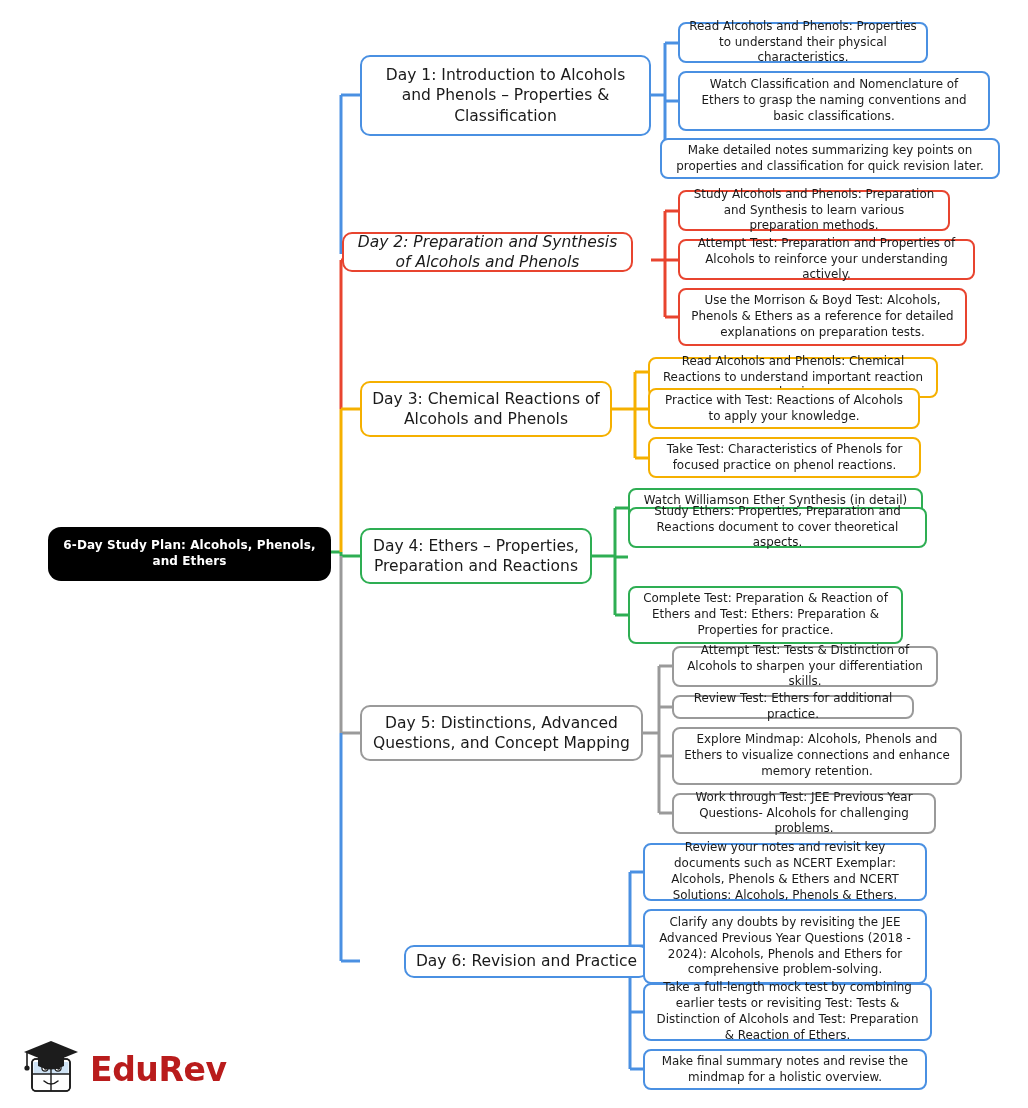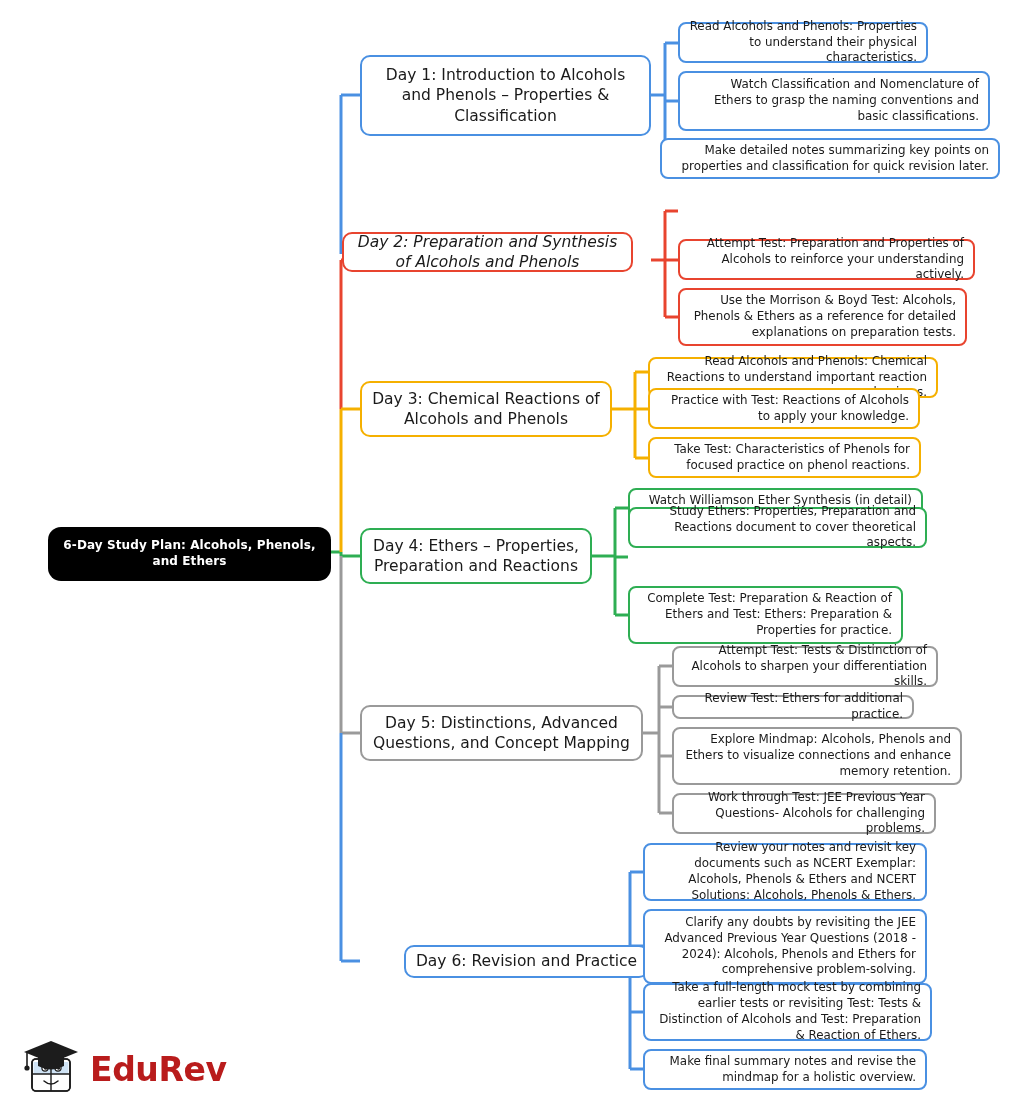--- a/index.html
+++ b/index.html
@@ -51,21 +51,20 @@
     border-style: solid;
     font-size: 15.5px;
     border-radius: 10px;
   }
   .node.leaf {
     border-width: 2.2px;
     border-style: solid;
     font-size: 11.9px;
     border-radius: 8px;
     line-height: 1.34;
-    text-align: right;
   }
   
   #brand-logo {
     position: absolute;
     left: 20px; top: 1038px;
     width: 200px; height: 62px;
     display: flex;
     align-items: center;
     gap: 8px;
   }
@@ -152,20 +151,21 @@
   <div class="node day" id="node-day-1" style="left: 342px; top: 232px; width: 291px; height: 40px; border-color: rgb(232, 68, 47); font-style: italic;">Day 2: Preparation and Synthesis of Alcohols and Phenols</div>
   <div class="node day" id="node-day-2" style="left: 360px; top: 381px; width: 252px; height: 56px; border-color: rgb(245, 176, 0);">Day 3: Chemical Reactions of Alcohols and Phenols</div>
   <div class="node day" id="node-day-3" style="left: 360px; top: 528px; width: 232px; height: 56px; border-color: rgb(46, 174, 83);">Day 4: Ethers – Properties, Preparation and Reactions</div>
   <div class="node day" id="node-day-4" style="left: 360px; top: 705px; width: 283px; height: 56px; border-color: rgb(154, 154, 154);">Day 5: Distinctions, Advanced Questions, and Concept Mapping</div>
   <div class="node day" id="node-day-5" style="left: 360px; top: 945px; width: 245px; height: 33px; border-color: rgb(74, 144, 226); margin-left: 44px;">Day 6: Revision and Practice</div>
 
   <div class="node leaf" id="node-leaf-0-0" style="left: 678px; top: 22px; width: 250px; height: 41px; border-color: rgb(74, 144, 226);">Read Alcohols and Phenols: Properties to understand their physical characteristics.</div>
   <div class="node leaf" id="node-leaf-0-1" style="left: 678px; top: 71px; width: 312px; height: 60px; border-color: rgb(74, 144, 226);">Watch Classification and Nomenclature of Ethers to grasp the naming conventions and basic classifications.</div>
   <div class="node leaf" id="node-leaf-0-2" style="left: 660px; top: 138px; width: 340px; height: 41px; border-color: rgb(74, 144, 226);">Make detailed notes summarizing key points on properties and classification for quick revision later.</div>
 
+  <div class="node leaf" id="node-leaf-1-0" style="left: 678px; top: 190px; width: 272px; height: 41px; border-color: rgb(232, 68, 47);">Study Alcohols and Phenols: Preparation and Synthesis to learn various preparation methods.</div>
   <div class="node leaf" id="node-leaf-1-1" style="left: 678px; top: 239px; width: 297px; height: 41px; border-color: rgb(232, 68, 47);">Attempt Test: Preparation and Properties of Alcohols to reinforce your understanding actively.</div>
   <div class="node leaf" id="node-leaf-1-2" style="left: 678px; top: 288px; width: 289px; height: 58px; border-color: rgb(232, 68, 47);">Use the Morrison &amp; Boyd Test: Alcohols, Phenols &amp; Ethers as a reference for detailed explanations on preparation tests.</div>
 
   <div class="node leaf" id="node-leaf-2-0" style="left: 648px; top: 357px; width: 290px; height: 41px; border-color: rgb(245, 176, 0);">Read Alcohols and Phenols: Chemical Reactions to understand important reaction mechanisms.</div>
   <div class="node leaf" id="node-leaf-2-1" style="left: 648px; top: 388px; width: 272px; height: 41px; border-color: rgb(245, 176, 0);">Practice with Test: Reactions of Alcohols to apply your knowledge.</div>
   <div class="node leaf" id="node-leaf-2-2" style="left: 648px; top: 437px; width: 273px; height: 41px; border-color: rgb(245, 176, 0);">Take Test: Characteristics of Phenols for focused practice on phenol reactions.</div>
 
   <div class="node leaf" id="node-leaf-3-0" style="left: 628px; top: 488px; width: 295px; height: 41px; border-color: rgb(46, 174, 83);">Watch Williamson Ether Synthesis (in detail) video to understand synthesis thoroughly.</div>
   <div class="node leaf" id="node-leaf-3-1" style="left: 628px; top: 507px; width: 299px; height: 41px; border-color: rgb(46, 174, 83);">Study Ethers: Properties, Preparation and Reactions document to cover theoretical aspects.</div>
   <div class="node leaf" id="node-leaf-3-2" style="left: 628px; top: 586px; width: 275px; height: 58px; border-color: rgb(46, 174, 83);">Complete Test: Preparation &amp; Reaction of Ethers and Test: Ethers: Preparation &amp; Properties for practice.</div>

